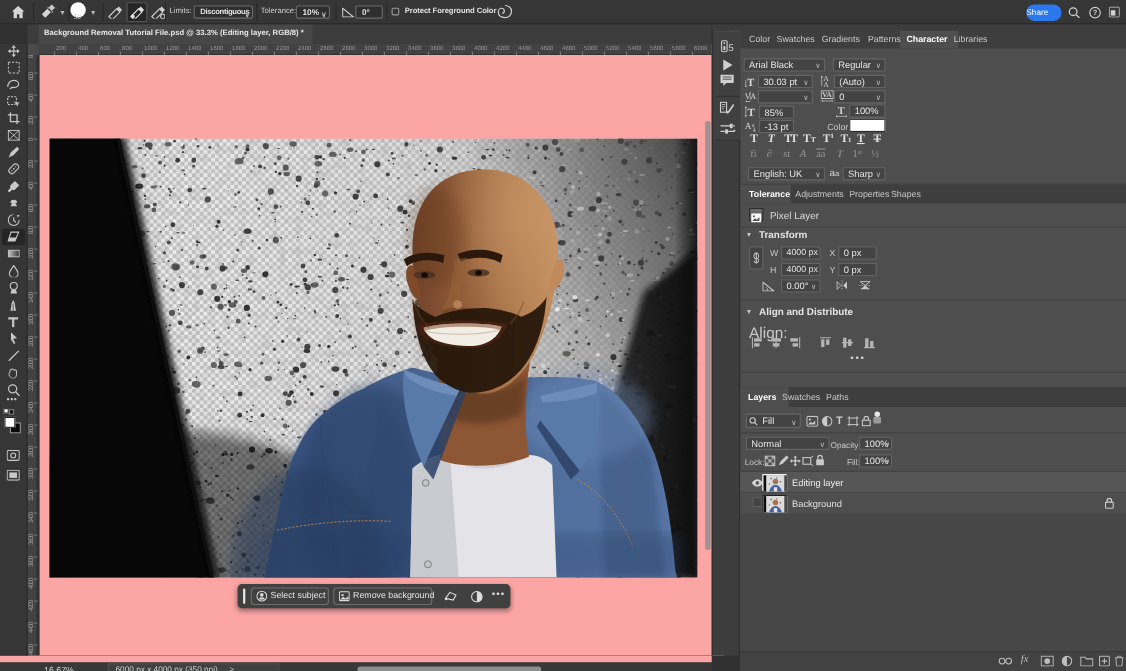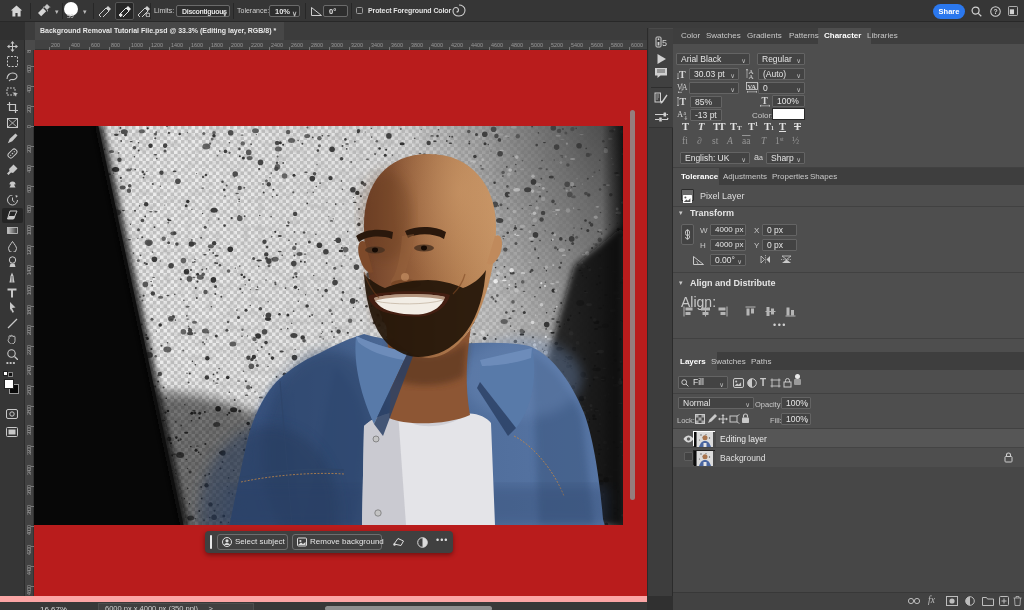--- a/index.html
+++ b/index.html
@@ -17,21 +17,21 @@
 
 #hruler{position:absolute;left:25px;top:40px;width:622px;height:10px;background:#424242;border-bottom:1px solid #333;z-index:10}
 #vruler{position:absolute;left:25px;top:40px;width:9px;height:556px;background:#424242;border-right:1px solid #333;z-index:10}
 .rnum{position:absolute;top:1.5px;font-size:6px;color:#9a9a9a;transform:scale(0.9);transform-origin:left top}
 .vnum{position:absolute;left:1px;font-size:6px;color:#9a9a9a;writing-mode:vertical-rl;transform:rotate(180deg);letter-spacing:-1px}
 
 #toolbar{position:absolute;left:0;top:40px;width:25px;height:556px;background:#363636;border-right:1px solid #2b2b2b;z-index:25}
 .tool{position:absolute;left:3px;width:18px;height:15px;display:flex;align-items:center;justify-content:center}
 .tool svg{display:block}
 
-#canvas{position:absolute;left:25px;top:40px;width:622px;height:556px;background:#b91c1c;overflow:hidden;z-index:5}
+#canvas{position:absolute;left:36px;top:40px;width:622px;height:556px;background:#fca5a5;overflow:hidden;z-index:5}
 
 #strip{position:absolute;left:647px;top:22px;width:26px;height:574px;background:#3d3d3d;border-left:1px solid #2b2b2b;border-right:1px solid #2b2b2b;z-index:20}
 
 #rpanel{position:absolute;left:673px;top:22px;width:351px;height:588px;background:#4e4e4e;z-index:20}
 .ibox{position:absolute;height:12px;background:#434343;border:1px solid #646464;border-radius:1px;color:#e6e6e6;font-size:8.5px;line-height:10px;padding-left:4px}
 .ilabel{position:absolute;font-size:8px;color:#c8c8c8}
 .icaret{position:absolute;color:#c0c0c0;font-size:6.5px}
 .divider{position:absolute;left:0;width:351px;height:1px;background:#414141}
 
 #statusbar{position:absolute;left:0px;top:596px;width:647px;height:14px;background:#383838;border-top:6px solid #fca5a5;z-index:15}
@@ -81,21 +81,21 @@
         <path d="M0.5 8.5h10L0.5 0.5z" fill="none" stroke="#cfcfcf"></path>
       </svg>
   <div class="tbox" style="left:323px;top:5px;width:25px;height:12px;font-size:7.5px;font-weight:bold;line-height:11px">0°</div>
   <div class="tsep" style="left:351px"></div>
   <div class="abs" style="left:356px;top:7px;width:7px;height:7px;border:1px solid #9a9a9a;border-radius:1.5px"></div>
   <div class="tlabel" style="left:368px;top:7px;font-size:7px;letter-spacing:-0.1px;font-weight:bold;color:#e2e2e2">Protect Foreground Color</div>
   <svg class="abs" style="left:452px;top:4px" width="14" height="14" viewBox="0 0 14 14">
         <path d="M7 1c3 0 6 2 6 5s-2 6-6 6-6-2-6-5c0-2 1.5-3.5 3-3.5S6.5 5 6.5 6 6 8 4.5 8" fill="none" stroke="#cfcfcf" stroke-width="1.1"></path>
       </svg>
 
-  <div class="abs" style="left:933px;top:4px;width:32px;height:15px;border-radius:7.5px;background:#2b78ee;color:#fff;font-size:7.5px;font-weight:bold;text-align:center;line-height:15px">Share</div>
+  <div class="abs" style="left:933px;top:4px;width:32px;height:15px;border-radius:7.5px;background:#2b78ee;color:#fff;font-size:7.5px;font-weight:normal;line-height:15px">Share</div>
   <svg class="abs" style="left:971px;top:6px" width="11" height="11" viewBox="0 0 12 12">
         <circle cx="5" cy="5" r="3.8" fill="none" stroke="#d2d2d2" stroke-width="1.3"></circle>
         <path d="M8 8l3.2 3.2" stroke="#d2d2d2" stroke-width="1.3"></path>
       </svg>
   <svg class="abs" style="left:990px;top:6px" width="11" height="11" viewBox="0 0 12 12">
         <circle cx="6" cy="6" r="5.2" fill="none" stroke="#d2d2d2" stroke-width="1.1"></circle>
         <text x="6" y="8.8" font-size="7.5" font-weight="bold" fill="#d2d2d2" text-anchor="middle" font-family="Liberation Sans">?</text>
       </svg>
   <svg class="abs" style="left:1008px;top:6px" width="10" height="10" viewBox="0 0 12 12">
         <rect x="0.5" y="0.5" width="11" height="11" rx="1.5" fill="none" stroke="#d2d2d2"></rect>

